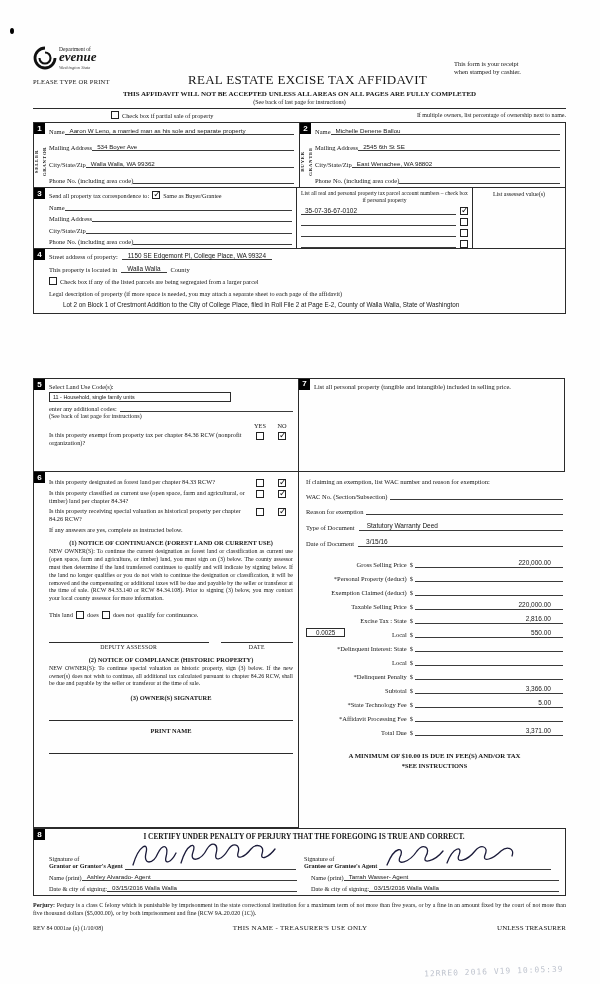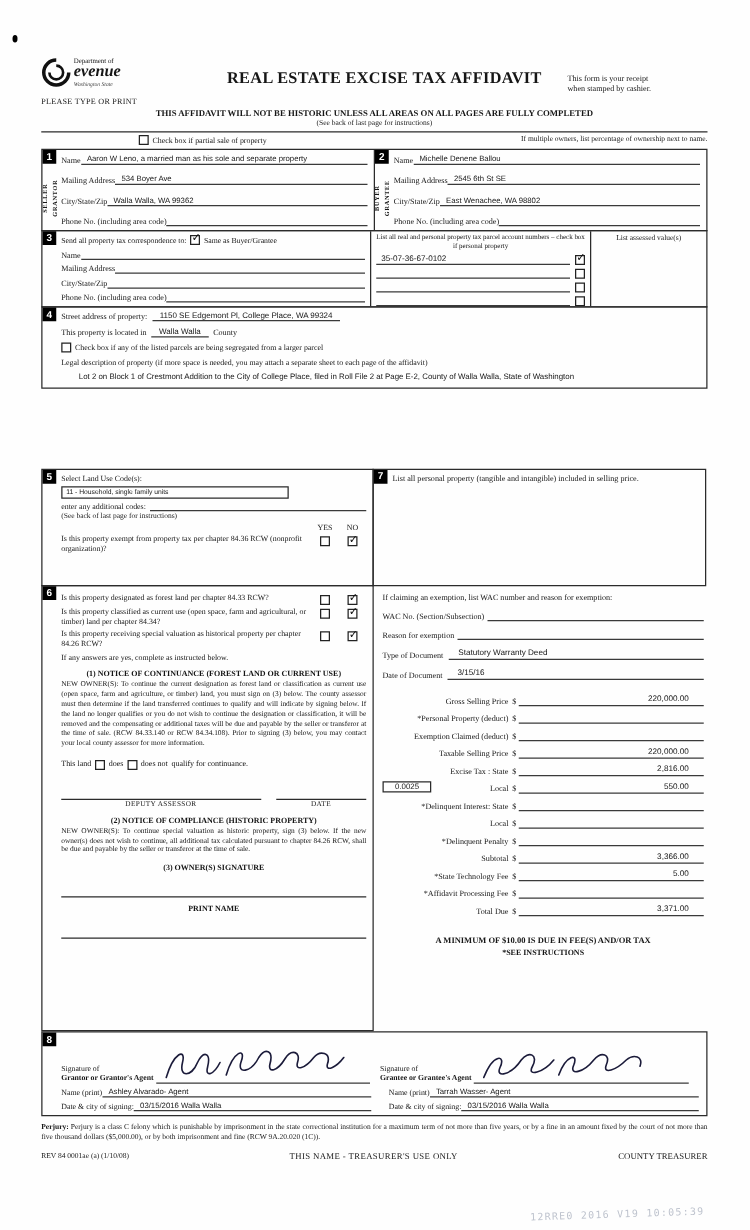--- a/index.html
+++ b/index.html
@@ -11,21 +11,21 @@
 .dot{position:absolute;left:10px;top:28px;width:4px;height:6px;background:#000;border-radius:50%}
 
 .hdr{display:flex;align-items:flex-start}
 .hdr-left{width:128px}
 .logo{display:flex;gap:2px;align-items:flex-start}
 .lt1{font-size:5.5px}
 .lt2{font-size:13px;font-weight:bold;font-style:italic;margin-top:-3px}
 .lt3{font-size:4.5px;font-style:italic;color:#444}
 .type-print{font-size:6.5px;margin-top:8px;letter-spacing:.2px}
 .hdr-center{flex:1;text-align:center}
-.title{font-size:13px;font-weight:bold;margin-top:8px;letter-spacing:.3px;white-space:nowrap}
+.title{font-size:13px;font-weight:normal;margin-top:26px;letter-spacing:.3px;white-space:nowrap}
 .chapter{font-size:7.5px;margin-top:3px}
 .hdr-right{width:112px;font-size:6.5px;text-align:left;margin-top:14px;line-height:1.3}
 .warning{font-size:7px;font-weight:bold;text-align:center;margin-top:2px;white-space:nowrap}
 .seeback{font-size:6px;text-align:center;margin-top:1px}
 .partial-row{border-top:1px solid #2b2b2b;margin-top:3px;padding:2px 0 1px;display:flex;align-items:center}
 .partial-row .cb{margin-left:78px}
 .pr-label{font-size:6.3px;margin-left:3px}
 .pr-note{font-size:6px;margin-left:auto}
 
 .cb{width:8px;height:8px;border:1px solid #222;display:inline-block;position:relative;background:#fff;flex:none}
@@ -141,21 +141,21 @@
         <div class="type-print">PLEASE TYPE OR PRINT</div>
       </div>
       <div class="hdr-center">
         <div class="title">REAL ESTATE EXCISE TAX AFFIDAVIT</div>
       </div>
       <div class="hdr-right">
         <div>This form is your receipt</div>
         <div>when stamped by cashier.</div>
       </div>
     </div>
-    <div class="warning">THIS AFFIDAVIT WILL NOT BE HISTORIC UNLESS ALL AREAS ON ALL PAGES ARE FULLY COMPLETED</div>
+    <div class="warning">THIS AFFIDAVIT WILL NOT BE ACCEPTED UNLESS ALL AREAS ON ALL PAGES ARE FULLY COMPLETED</div>
     <div class="seeback">(See back of last page for instructions)</div>
 
     <div class="partial-row">
       <span class="cb"></span>
       <span class="pr-label">Check box if partial sale of property</span>
       <span class="pr-note">If multiple owners, list percentage of ownership next to name.</span>
     </div>
 
     <div class="box sec12">
       <div class="half">
@@ -456,20 +456,21 @@
               </div>
           </div>
           <div class="minnote">A MINIMUM OF $10.00 IS DUE IN FEE(S) AND/OR TAX</div>
           <div class="seeinstr">*SEE INSTRUCTIONS</div>
         </div>
       </div>
     </div>
 
     <div class="box sec8">
       <span class="num">8</span>
+      <div class="certify">I CERTIFY UNDER PENALTY OF PERJURY THAT THE FOREGOING IS TRUE AND CORRECT.</div>
       <div class="sigrow">
         <div class="sighalf">
           <div class="siglabels">
             <div>Signature of</div>
             <div class="b">Grantor or Grantor's Agent</div>
           </div>
           <div class="sigarea">
             <svg class="sig" width="150" height="34" viewBox="0 0 150 34">
               <path d="M4 26 C10 6 20 2 17 14 C14 26 24 26 29 14 C34 4 40 6 37 18 C35 26 42 24 47 14 M52 24 C58 4 68 2 64 13 C60 24 72 22 78 10 C83 2 90 4 87 15 C85 23 93 21 99 11 C104 3 112 5 109 14 C107 21 115 19 122 10 C127 4 136 6 133 15 C131 22 140 18 146 10" fill="none" stroke="#1b1b3a" stroke-width="1.3" stroke-linecap="round"></path>
             </svg>
@@ -506,18 +507,18 @@
             <span>Date &amp; city of signing:</span>
             <span class="fval">03/15/2016  Walla Walla</span>
           </div>
       </div>
     </div>
 
     <div class="perjury"><span class="b">Perjury:</span> <span>Perjury is a class C felony which is punishable by imprisonment in the state correctional institution for a maximum term of not more than five years, or by a fine in an amount fixed by the court of not more than five thousand dollars ($5,000.00), or by both imprisonment and fine (RCW 9A.20.020 (1C)).</span></div>
     <div class="bottomrow">
       <span class="rev">REV 84 0001ae (a) (1/10/08)</span>
       <span class="treasurer">THIS NAME - TREASURER'S USE ONLY</span>
-      <span class="county">COUNTY TREASURER</span>
+      <span class="county">UNLESS TREASURER</span>
     </div>
   </div>
 
   <div class="stamp">12RRE0 2016 V19 10:05:39</div>
 </div>
 
 </body></html>

